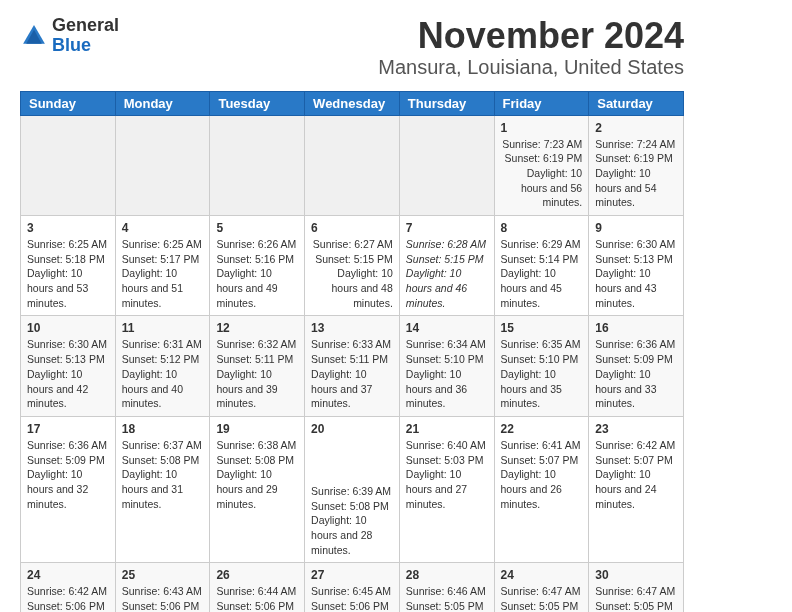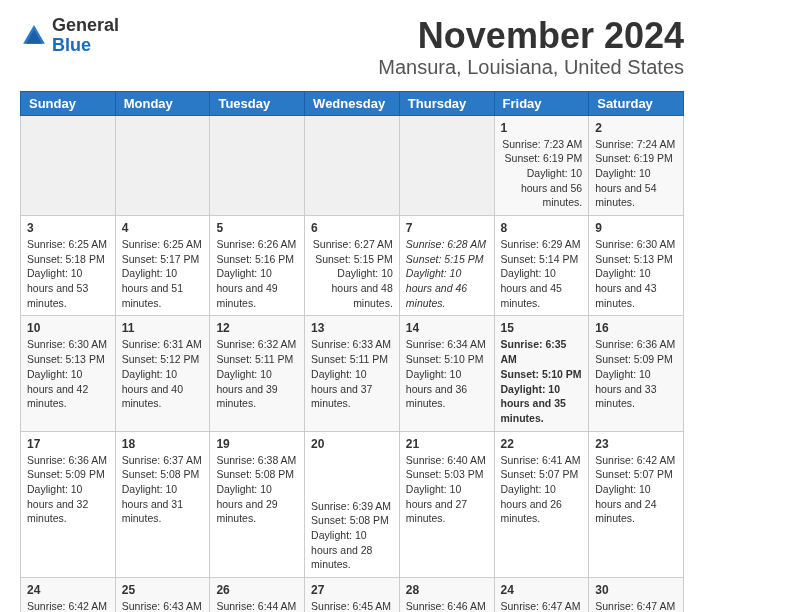--- a/index.html
+++ b/index.html
@@ -224,21 +224,21 @@
 Daylight: 10 hours and 37 minutes.</div>
           </td>
           <td>
             <span class="day-num">14</span>
             <div class="day-info" style="white-space: pre-line;">Sunrise: 6:34 AM
 Sunset: 5:10 PM
 Daylight: 10 hours and 36 minutes.</div>
           </td>
           <td>
             <span class="day-num">15</span>
-            <div class="day-info" style="white-space: pre-line; font-weight: bold;">Sunrise: 6:35 AM
+            <div class="day-info" style="white-space: pre-line;">Sunrise: 6:35 AM
 Sunset: 5:10 PM
 Daylight: 10 hours and 35 minutes.</div>
           </td>
           <td>
             <span class="day-num">16</span>
             <div class="day-info" style="white-space: pre-line;">Sunrise: 6:36 AM
 Sunset: 5:09 PM
 Daylight: 10 hours and 33 minutes.</div>
           </td>
         </tr>

